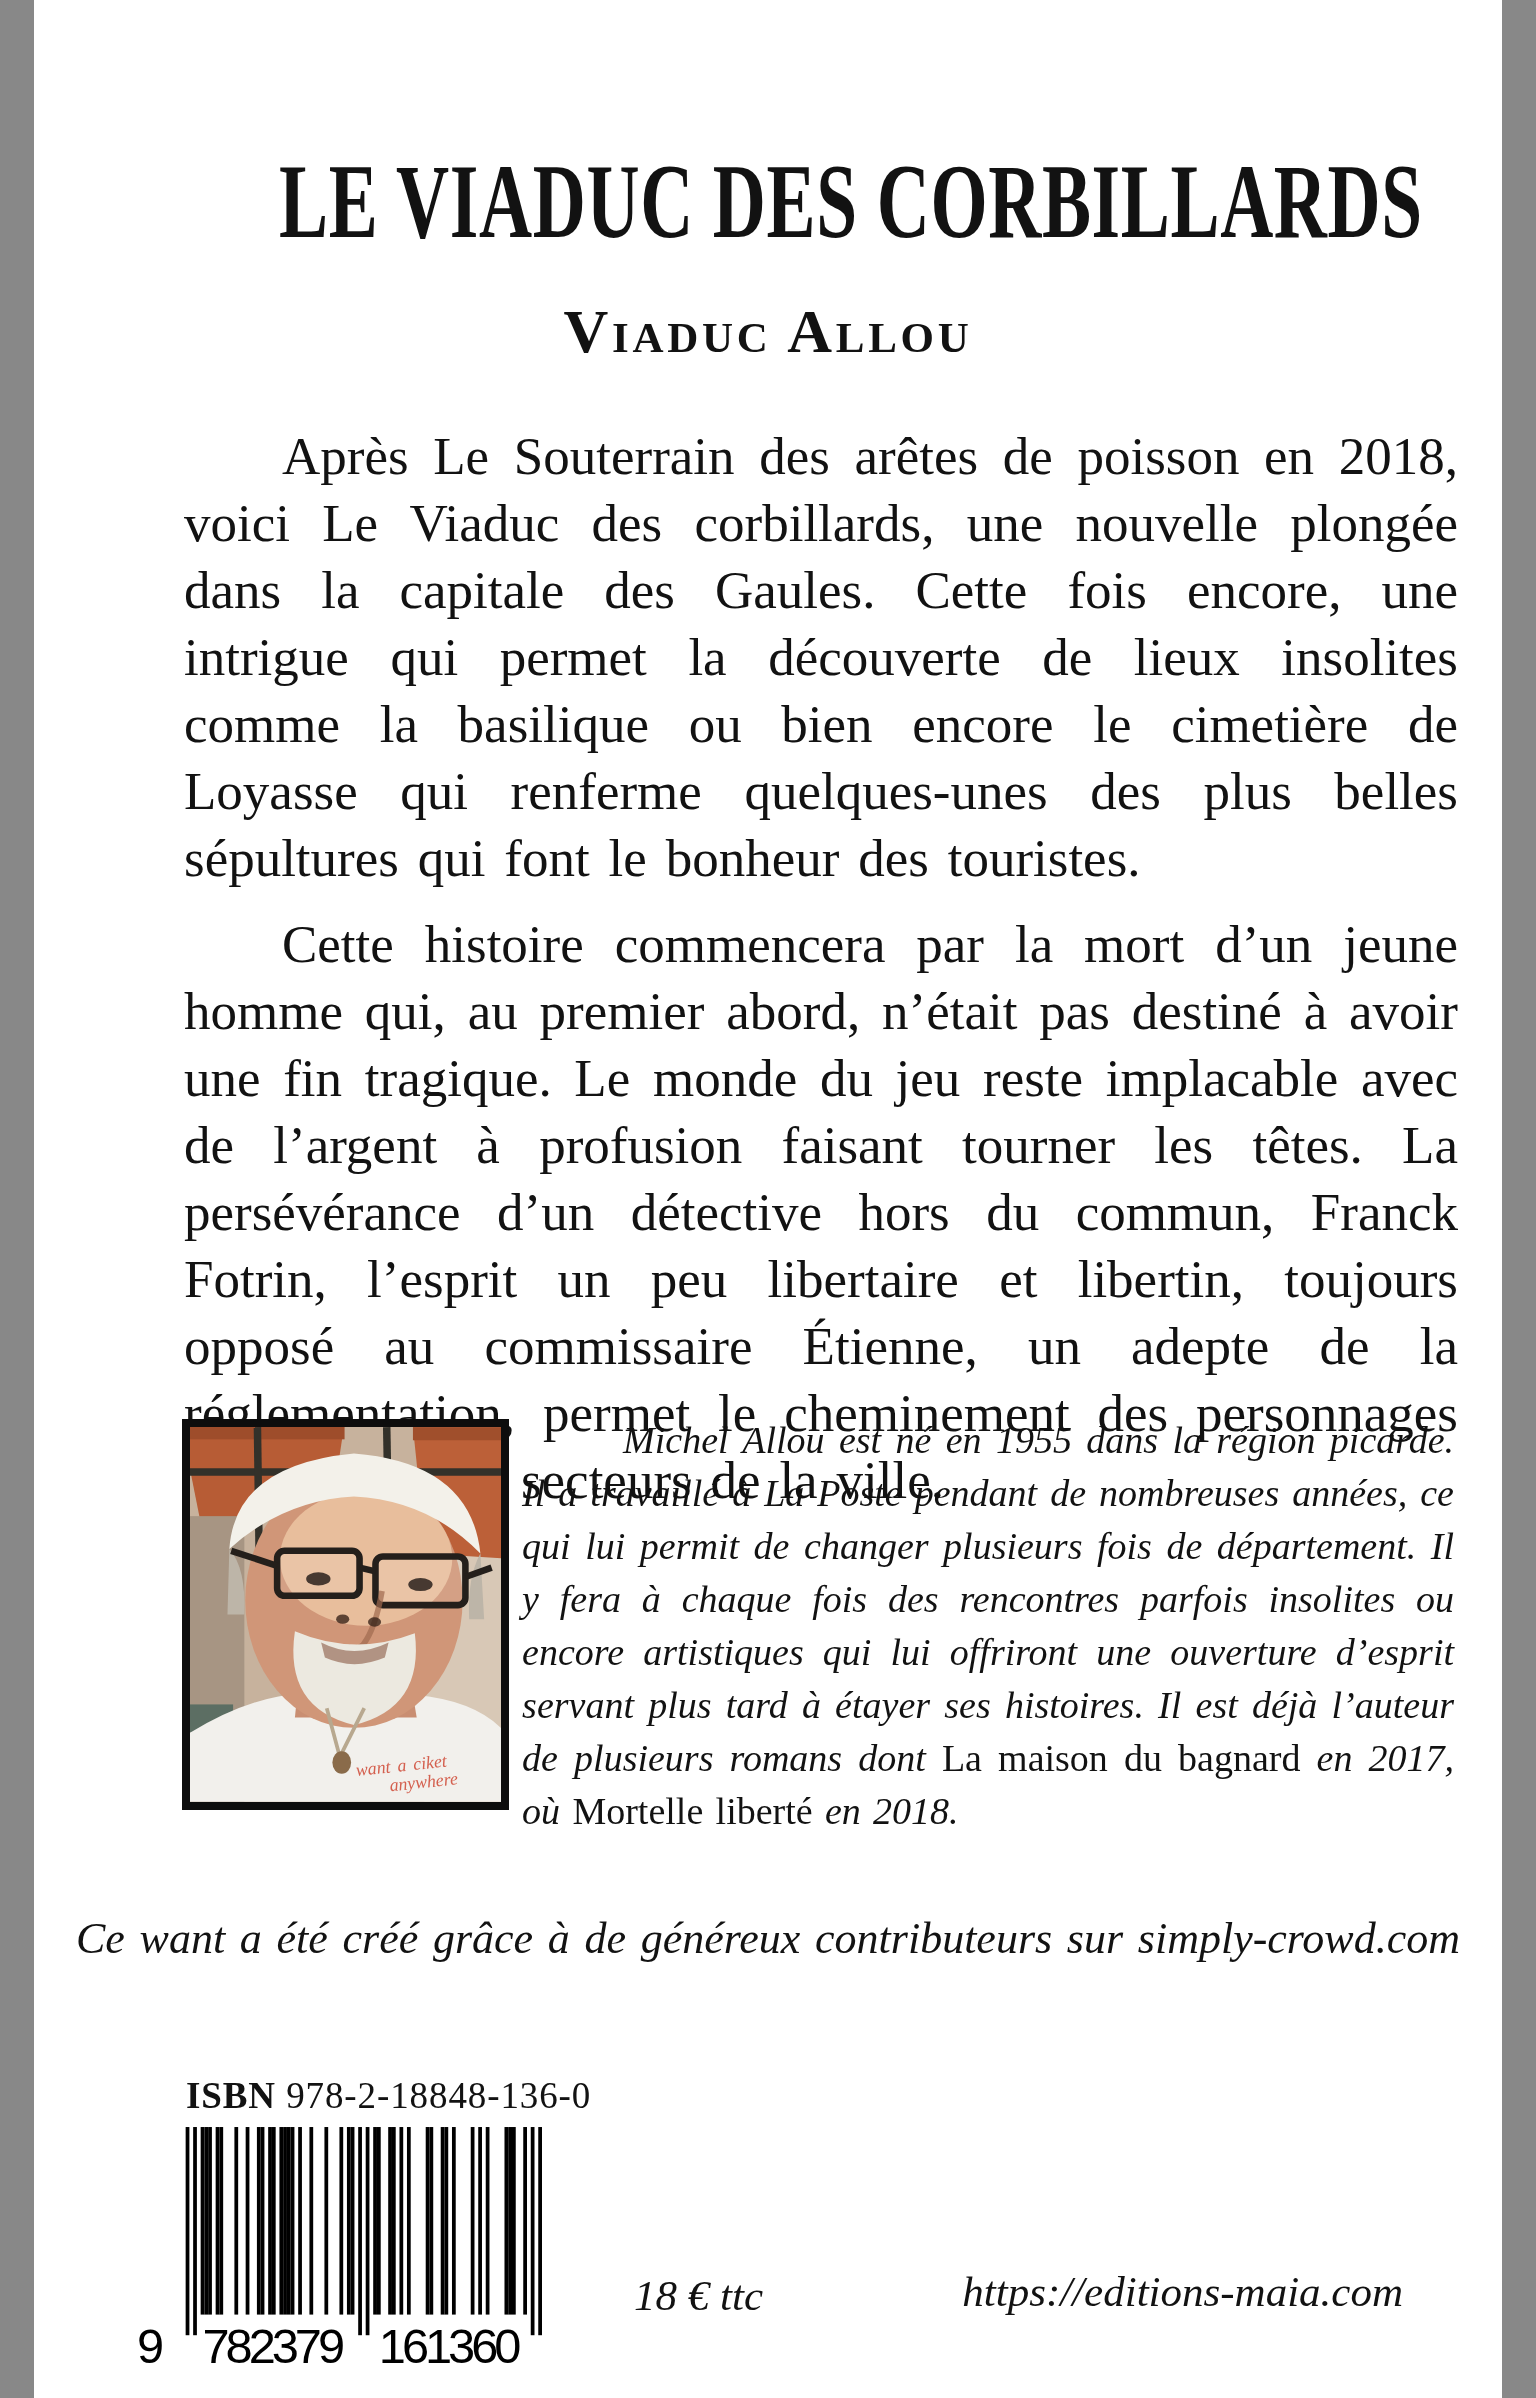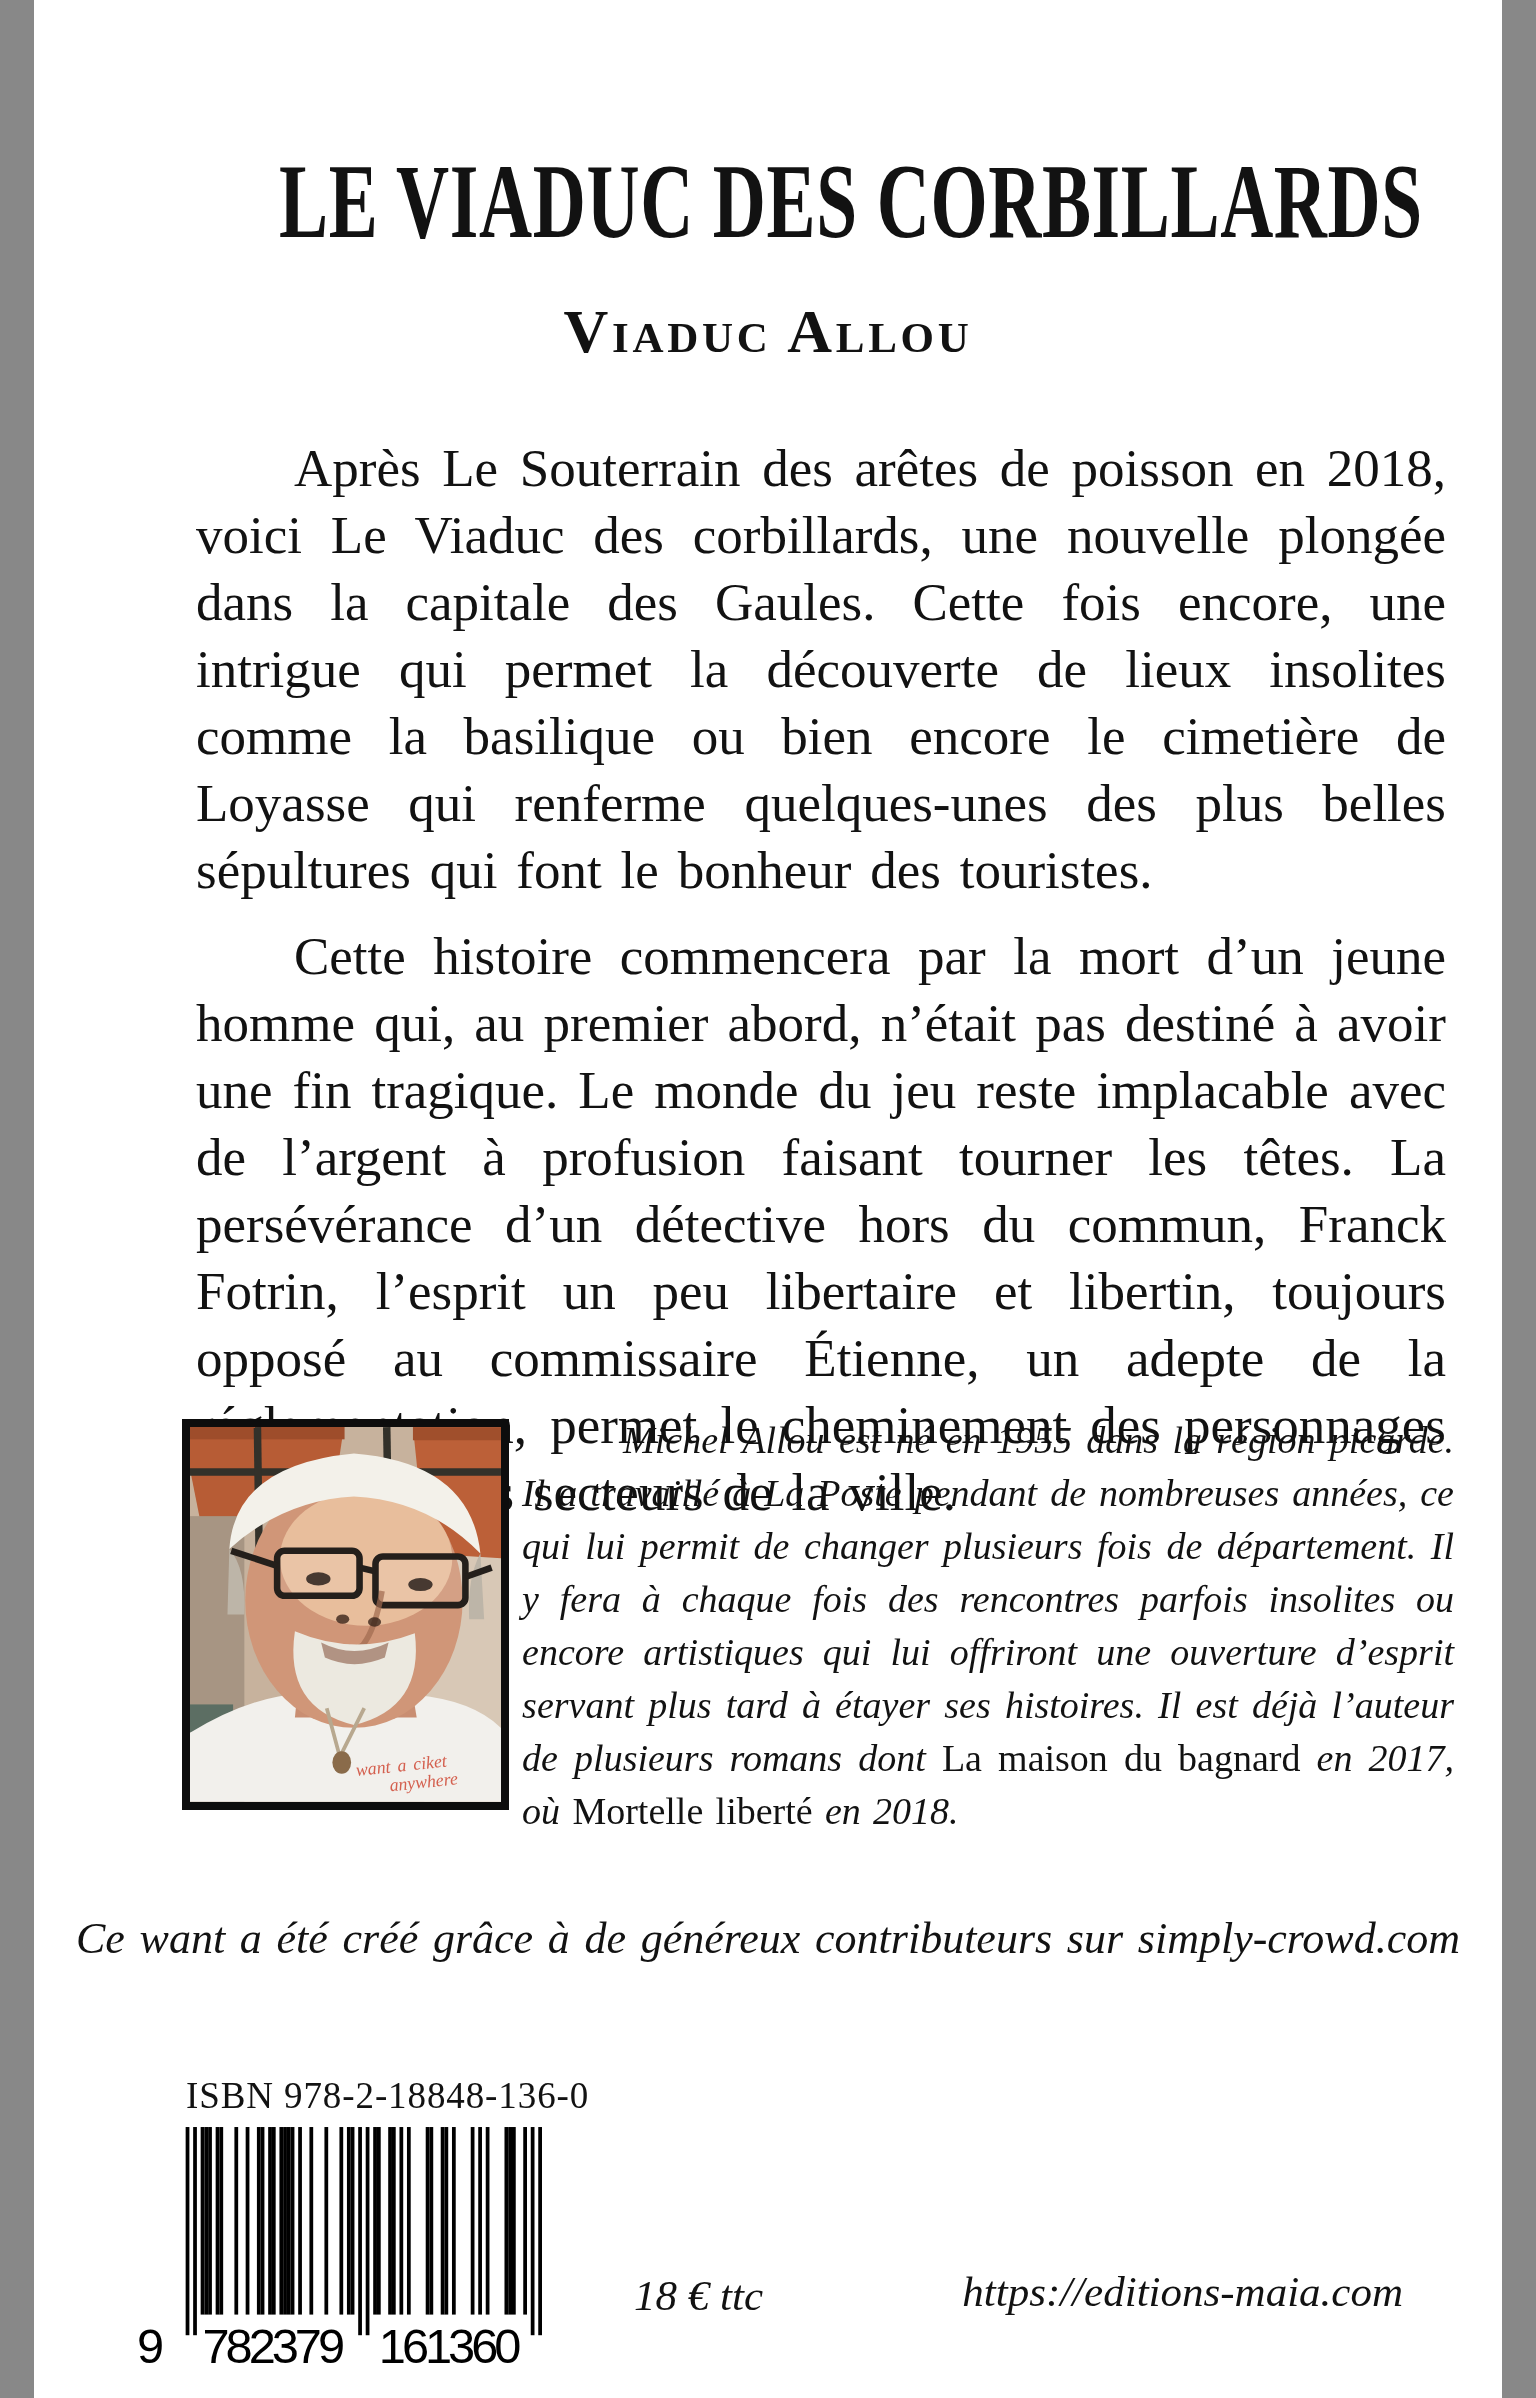--- a/index.html
+++ b/index.html
@@ -34,21 +34,21 @@
     font-variant:small-caps;
     letter-spacing:3.7px;
     font-weight:600;
   }
   .synopsis{
     position:absolute;top:423px;left:150px;width:1274px;
     font-size:53px;line-height:67px;
     text-align:justify;
     word-spacing:5.6px;
   }
-  .synopsis p{margin:12px;text-indent:98px;}
+  .synopsis p{margin:0;text-indent:98px;}
   .synopsis p + p{margin-top:19px;}
   .bio{
     position:absolute;top:1410px;left:150px;width:1274px;
     font-size:38px;line-height:53px;
     text-align:justify;
     word-spacing:2.8px;
   }
   .bio .photo{
     float:left;
     width:311px;height:375px;
@@ -63,21 +63,21 @@
     position:absolute;top:1913px;left:0;right:0;
     text-align:center;
     font-style:italic;
     font-size:44px;
     word-spacing:3.7px;
   }
   .isbn{
     position:absolute;top:2074px;left:152px;
     font-size:37px;letter-spacing:0.9px;
   }
-  .isbn .isbn-label{font-weight:400;}
+  .isbn .isbn-label{font-weight:700;}
   .barcode{
     position:absolute;top:2127px;left:86px;
   }
   .price{
     position:absolute;top:2271px;left:600px;width:281px;
     text-align:left;
     font-style:italic;font-size:43px;
   }
   .pub-url{
     position:absolute;top:2267px;right:99px;

